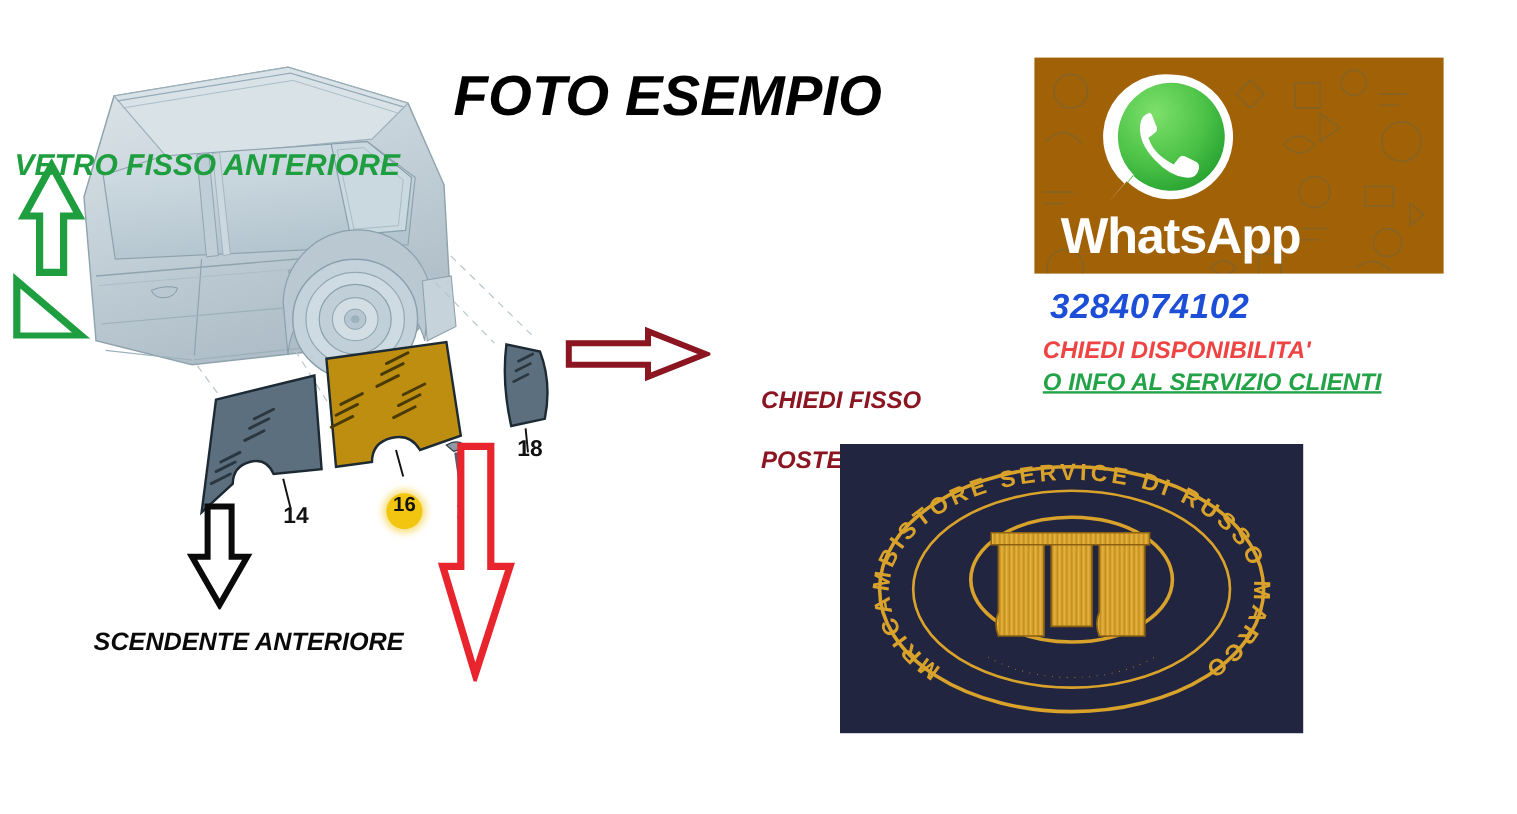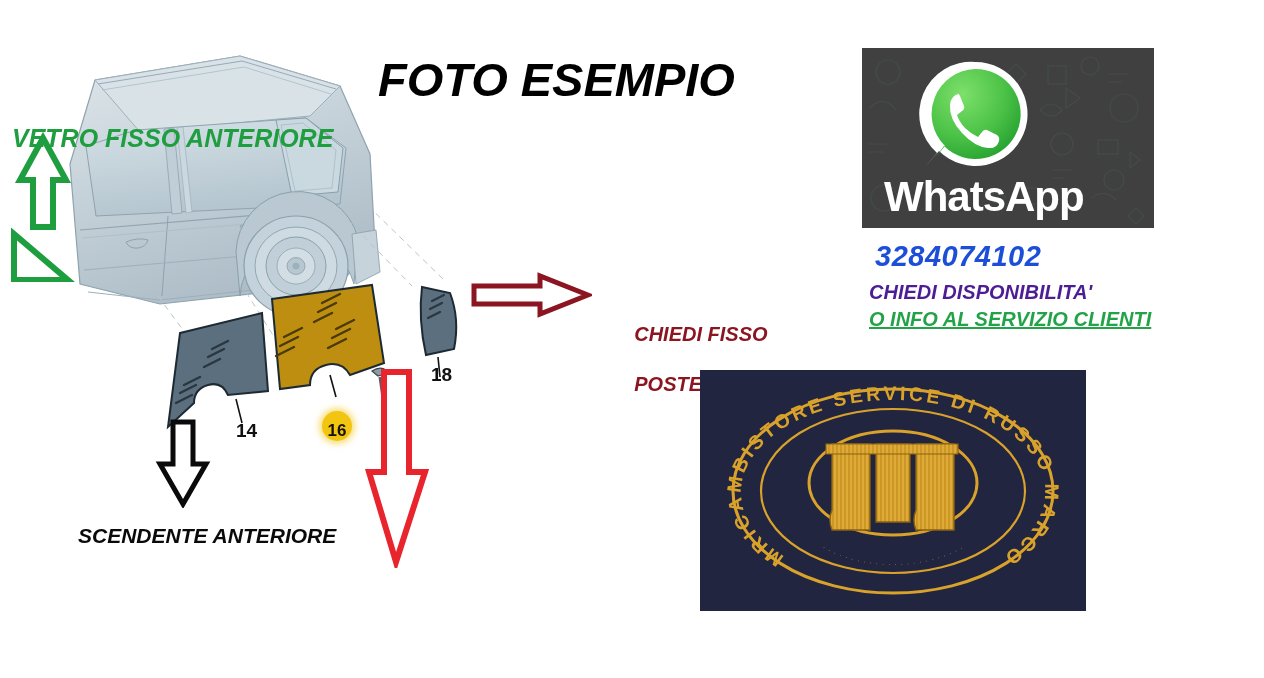--- a/index.html
+++ b/index.html
@@ -47,39 +47,39 @@
 
   
   .arrow-svg{position:absolute;}
   #arrow-green{left:8px;top:132px;}
   #arrow-black{left:155px;top:418px;}
   #arrow-red{left:365px;top:368px;}
   #arrow-darkred{left:470px;top:272px;}
 
   
   #wa-banner{
-    left:862px;top:32px;width:292px;height:180px;
-    background:#404040;overflow:hidden;
+    left:862px;top:32px;width:341px;height:180px;
+    background:#a16207;overflow:hidden;
   }
   #wa-doodle{position:absolute;inset:0;opacity:.30;}
   #wa-logo{position:absolute;left:52px;top:8px;width:122px;height:122px;}
   #wa-word{
     position:absolute;left:22px;top:128px;width:250px;
     color:#ffffff;font-size:42px;font-weight:bold;letter-spacing:-1px;
     font-family:"Liberation Sans", sans-serif;line-height:1;
   }
 
   
   #wa-phone{
     left:875px;top:224px;font-size:29px;font-weight:bold;font-style:italic;
     color:#1d4ed8;letter-spacing:0.5px;white-space:nowrap;
   }
   #wa-line1{
     left:869px;top:265px;font-size:20px;font-weight:bold;font-style:italic;
-    color:#4c1d95;white-space:nowrap;
+    color:#ef4444;white-space:nowrap;
   }
   #wa-line2{
     left:869px;top:292px;font-size:20px;font-weight:bold;font-style:italic;
     color:#22A347;white-space:nowrap;text-decoration:underline;
   }
 
   
   #shop-logo{
     left:700px;top:354px;width:386px;height:241px;
     background:#222540;overflow:hidden;
@@ -179,21 +179,21 @@
         <path d="M288 86 L290 106" stroke="#111" stroke-width="1.6"></path>
       </g>
     </svg>
   </div>
 
   <div class="abs" style="left:236px;top:404px;font-size:19px;font-weight:bold;color:#111;">
     <span>14</span>
   </div>
 
   <div class="abs" style="left:322px;top:395px;width:30px;height:30px;border-radius:50%;background:#F2C511;
-              display:flex;align-items:flex-end;justify-content:center;box-shadow:0 0 6px 3px rgba(242,197,17,.55);">
+              display:flex;align-items:flex-start;justify-content:center;box-shadow:0 0 6px 3px rgba(242,197,17,.55);">
     <span style="font-size:17px;font-weight:bold;color:#111;">16</span>
   </div>
 
   <div class="abs" style="left:380px;top:400px;font-size:19px;font-weight:bold;color:#111;">
     <span>17</span>
   </div>
 
   <div class="abs" style="left:431px;top:348px;font-size:19px;font-weight:bold;color:#111;">
     <span>18</span>
   </div>

